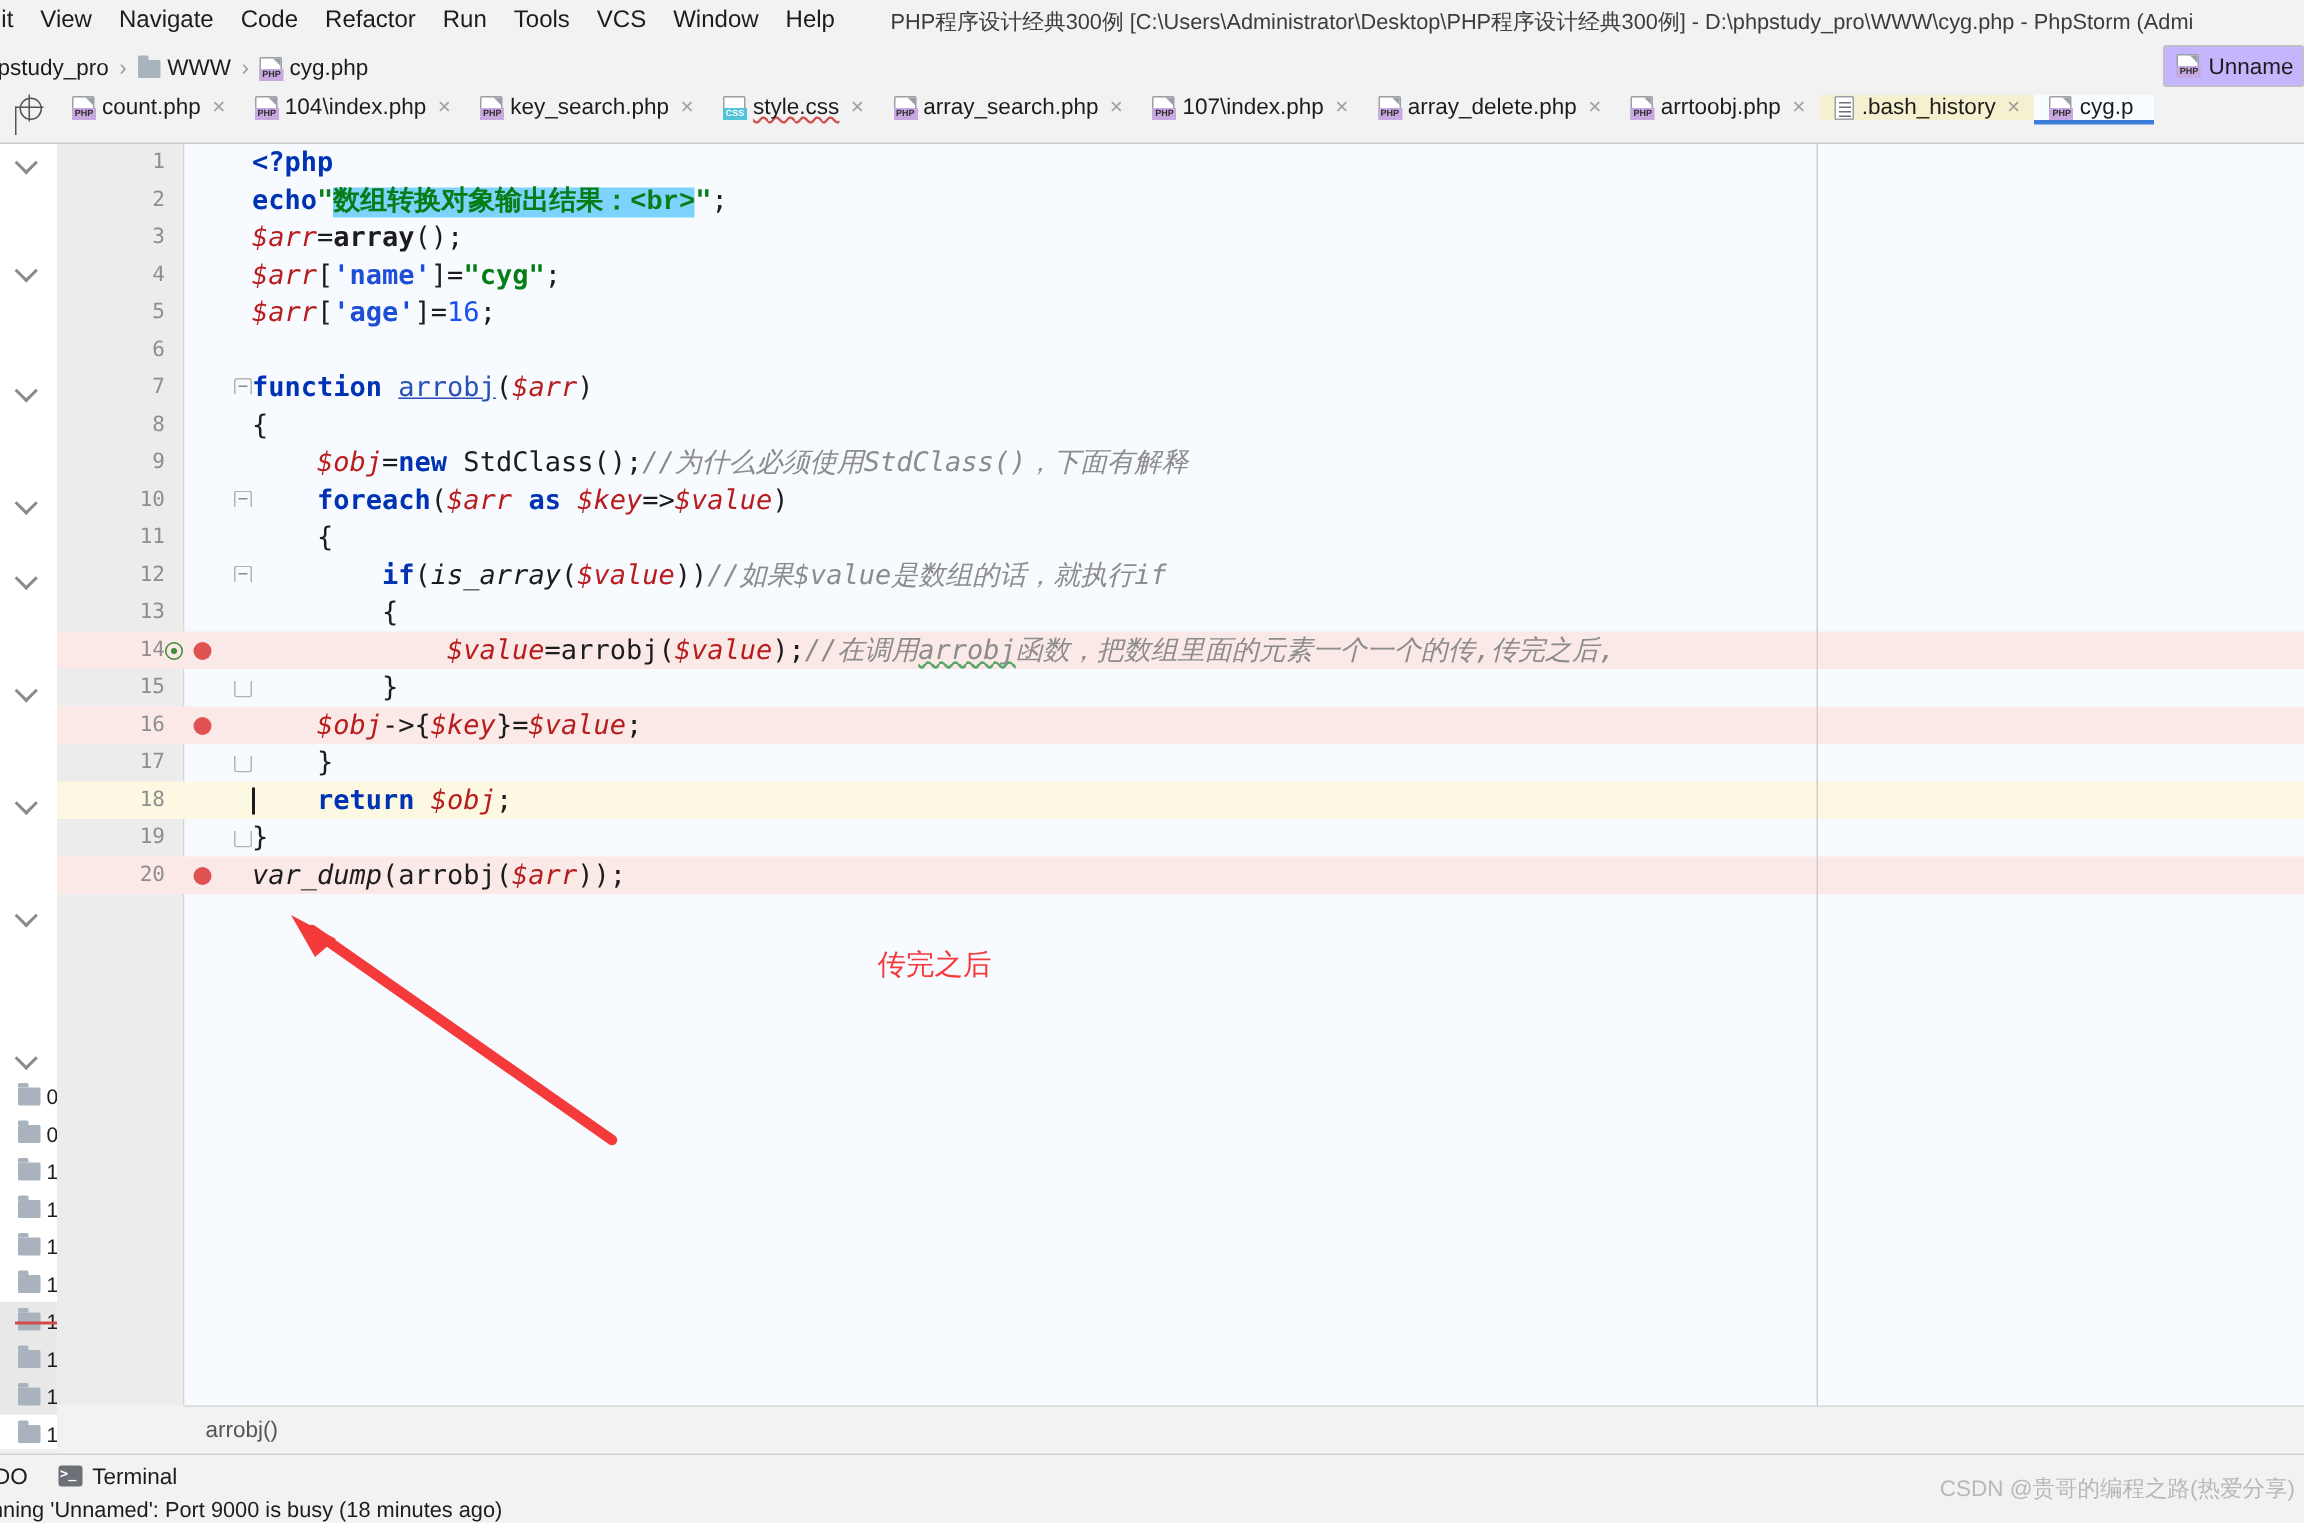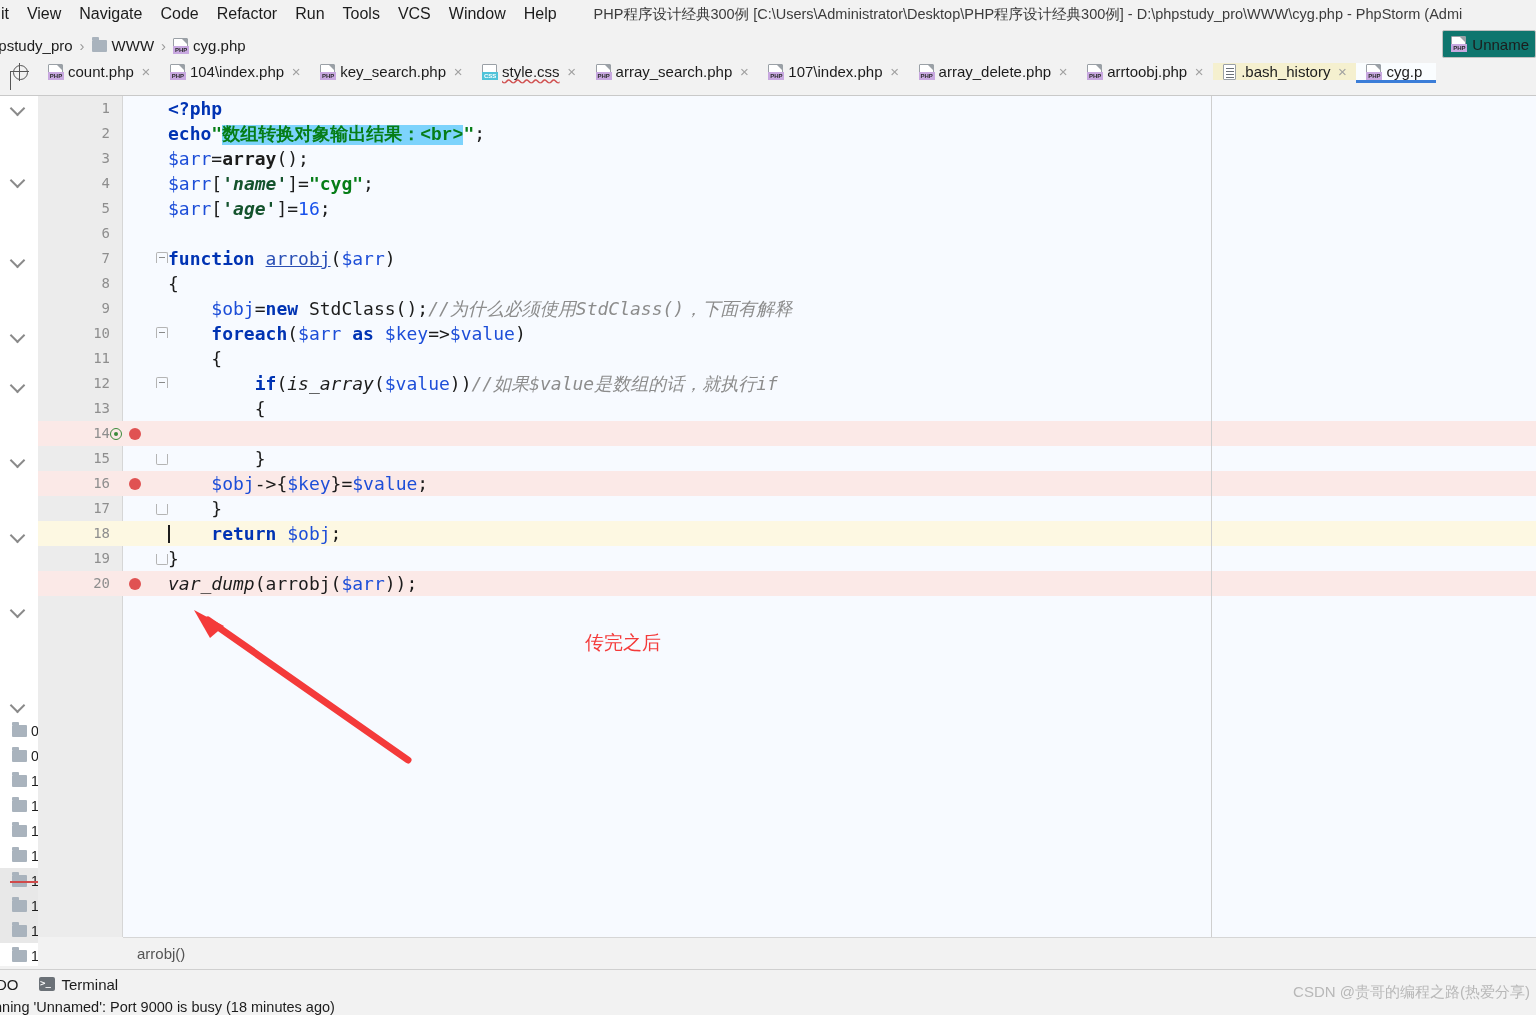--- a/index.html
+++ b/index.html
@@ -86,21 +86,21 @@
   }
   .txt-ico i {
     position: absolute; left: 2px; top: 3px;
     width: 8px; height: 1px; background: #6b7177;
     box-shadow: 0 3px 0 #6b7177, 0 6px 0 #6b7177, 0 9px 0 #6b7177;
   }
 
   .runconfig {
     position: absolute; right: 0px; top: 30px;
     height: 28px; display: flex; align-items: center;
-    background: #0f766e; border: 1px solid #c0c0c0;
+    background: #c4b5fd; border: 1px solid #c0c0c0;
     padding: 0 6px 0 8px;
     border-radius: 2px;
   }
   .runconfig .php-ico { margin-right: 6px; }
   .runconfig-label { font-size: 15px; color: #1c1c1c; white-space: nowrap; }
 
   
   .tabbar {
     position: absolute; left: 0; top: 63px;
     width: 1536px; height: 33px;
@@ -257,28 +257,28 @@
   .code {
     position: absolute; left: 130px; top: 0;
     height: 25px; line-height: 25px;
     font-family: "DejaVu Sans Mono", monospace;
     font-size: 18px; color: #1c1c1c;
     white-space: pre;
     z-index: 2;
   }
   .k   { color: #0033b3; font-weight: bold; }          
   .fn  { color: #1c1c1c; font-weight: bold; }          
-  .v   { color: #1d4ed8; }                             
+  .v   { color: #b91c1c; font-style: italic; }                             
   .s   { color: #067d17; font-weight: bold; }          
   .n   { color: #1750eb; }                             
   .cm  { color: #8c8c8c; font-style: italic; }         
   .lnk { color: #2a4fb5; text-decoration: underline; } 
   .ital{ font-style: italic; }
   .hl-str { background: #7dd3fc; font-family: Liberation Mono, monospace; }
-  .sq { color: #14532d; font-weight: bold; font-style: italic; }
+  .sq { color: #1d4ed8; font-weight: bold; }
   .wavy-green {
     text-decoration: underline wavy #59a869;
     text-decoration-skip-ink: none;
   }
 
   
   .split-div {
     position: absolute; left: 1173px; top: 0;
     width: 1px; height: 841px; background: #cfcfcf; z-index: 6;
   }
@@ -587,20 +587,21 @@
 
       <div class="row">
         <span class="lineno">13</span>
         <span class="code">        {</span>
       </div>
 
       <div class="row bp">
         <span class="lineno">14</span>
         <span class="runmark"></span>
         <span class="bpdot"></span>
+        <span class="code">            <span class="v">$value</span>=arrobj(<span class="v">$value</span>);<span class="cm">//在调用<span class="wavy-green">arrobj</span>函数，把数组里面的元素一个一个的传,传完之后,</span></span>
       </div>
 
       <div class="row">
         <span class="lineno">15</span>
         <span class="foldmark close"></span>
         <span class="code">        }</span>
       </div>
 
       <div class="row bp">
         <span class="lineno">16</span>

